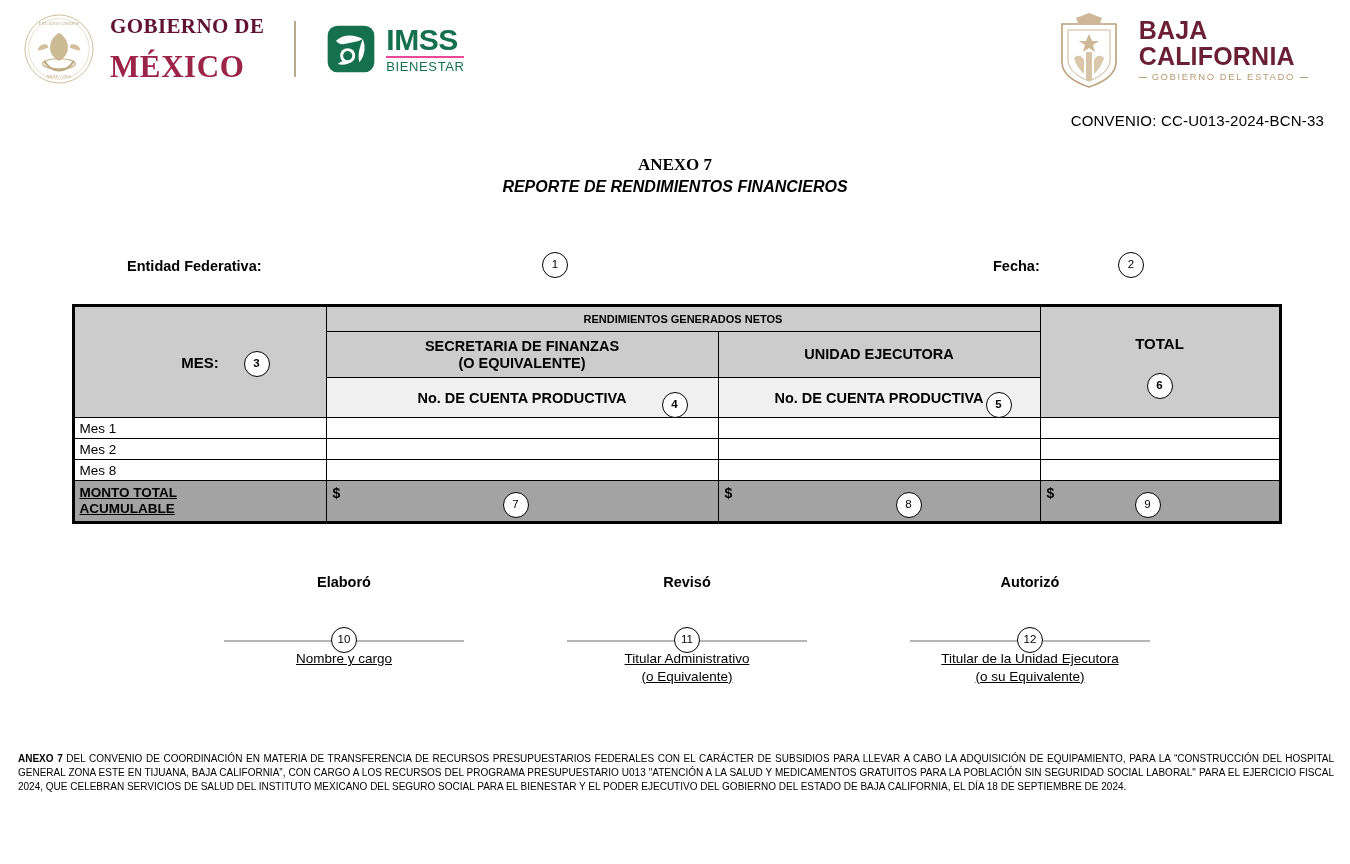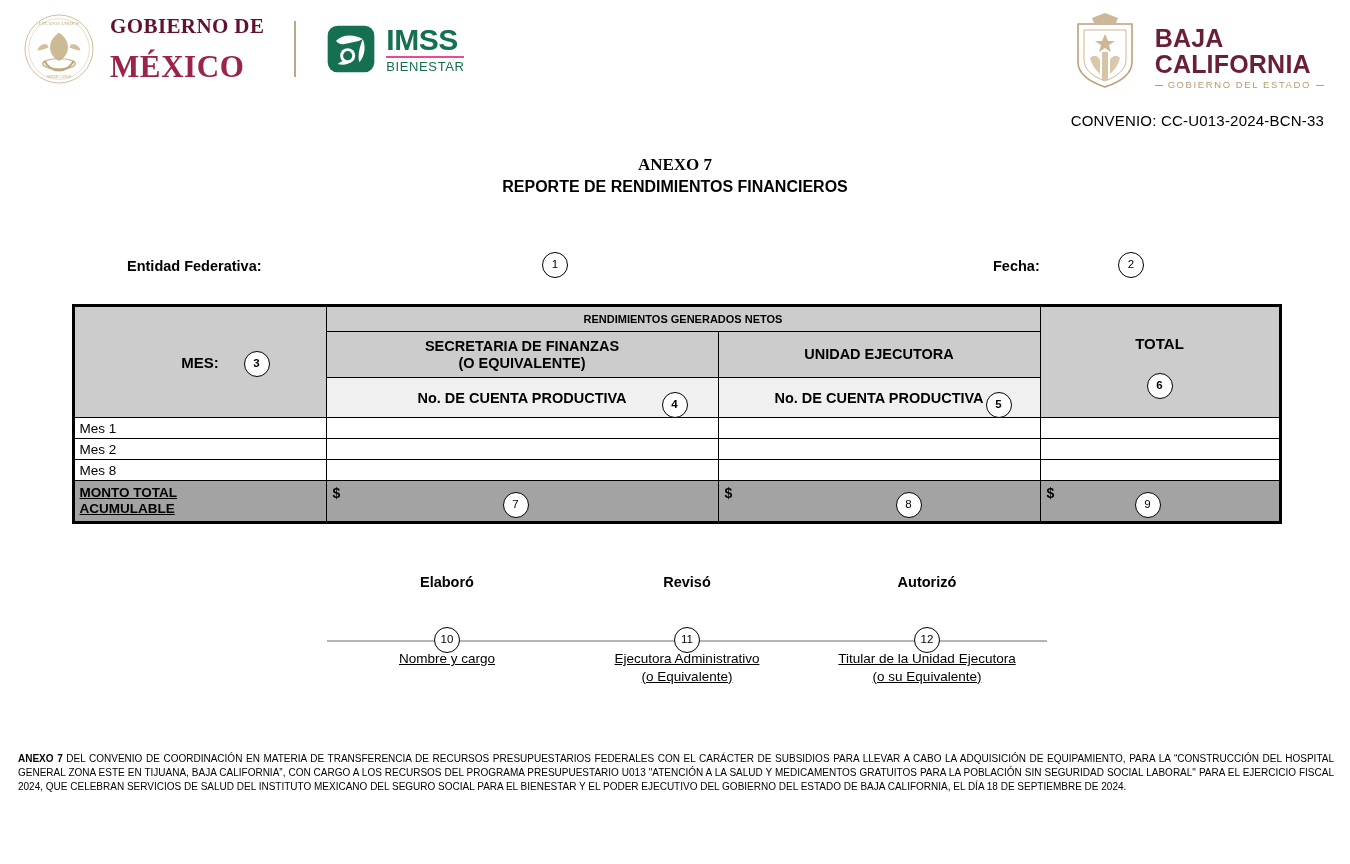--- a/index.html
+++ b/index.html
@@ -42,22 +42,22 @@
   .imss-main {
     font-weight: bold; font-size: 30px; letter-spacing: -.5px; color: #14704f;
   }
   .imss-sub {
     font-size: 13px; letter-spacing: .6px; color: #14704f;
     border-top: 2px solid #ec4899; padding-top: 2px; margin-top: 1px;
     font-weight: normal;
   }
 
   .bc-block {
-    position: absolute; right: 26px; top: 10px;
-    display: flex; align-items: flex-end; gap: 14px;
+    position: absolute; right: 42px; top: 10px;
+    display: flex; align-items: center; gap: 14px;
   }
   .bc-shield { width: 72px; height: 80px; flex: 0 0 auto; }
   .bc-text { line-height: 1.02; }
   .bc-l1, .bc-l2 {
     font-weight: bold; font-size: 25px; letter-spacing: .2px; color: #6b1f35;
   }
   .bc-l3 {
     font-size: 9.5px; letter-spacing: 1.6px; color: #b79b72;
     margin-top: 3px; display: flex; align-items: center; gap: 5px;
     white-space: nowrap;
@@ -70,21 +70,21 @@
     position: absolute; right: 26px; top: 112px;
     font-weight: normal; font-size: 15px; letter-spacing: .2px;
   }
 
   
   .title-anexo {
     text-align: center; font-family: "Liberation Serif", serif;
     font-weight: bold; font-size: 17px; margin-top: 55px;
   }
   .title-report {
-    text-align: center; font-weight: bold; font-size: 16px; margin-top: 3px;
+    text-align: center; font-weight: bold; font-size: 16px; margin-top: 3px; font-style: italic;
   }
 
   
   .entity-row { position: relative; height: 58px; margin-top: 50px; }
   .lbl-entidad {
     position: absolute; left: 127px; top: 12px;
     font-weight: bold; font-size: 14.5px;
   }
   .lbl-fecha {
     position: absolute; left: 993px; top: 12px;
@@ -153,21 +153,21 @@
   }
   .money { position: relative; height: 40px; }
   .money .sym { position: absolute; left: 6px; top: 4px; font-weight: bold; font-size: 14px; }
   .money .mk  { position: absolute; top: 11px; }
   .money.m7 .mk { left: 176px; }
   .money.m8 .mk { left: 177px; }
   .money.m9 .mk { left: 94px; }
 
   
   .sigs {
-    display: flex; justify-content: center; 
+    display: flex; justify-content: center; gap: 103px;
     margin-top: 50px; padding-left: 24px;
   }
   .sig { width: 240px; text-align: center; position: relative; }
   .sig-title { font-weight: bold; font-size: 14.5px; }
   .sig-mk { margin: 37px auto 0; position: relative; z-index: 2; }
   .sig-line { height: 2px; background: #b5b5b5; margin-top: -13px; }
   .sig-cap { font-size: 13.5px; margin-top: 8px; line-height: 1.3; text-decoration: underline; }
 
   
   .footer {
@@ -341,21 +341,21 @@
     <div class="sig-cap">
       <div>Nombre y cargo</div>
       <div></div>
     </div>
   </div>
   <div class="sig">
     <div class="sig-title">Revisó</div>
     <div class="marker sig-mk">11</div>
     <div class="sig-line"></div>
     <div class="sig-cap">
-      <div>Ejecutora Administrativo</div>
+      <div>Titular Administrativo</div>
       <div>(o Equivalente)</div>
     </div>
   </div>
   <div class="sig">
     <div class="sig-title">Autorizó</div>
     <div class="marker sig-mk">12</div>
     <div class="sig-line"></div>
     <div class="sig-cap">
       <div>Titular de la Unidad Ejecutora</div>
       <div>(o su Equivalente)</div>

